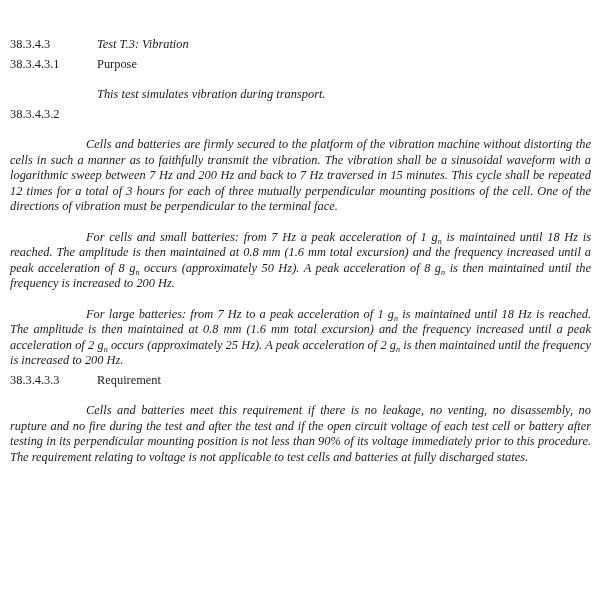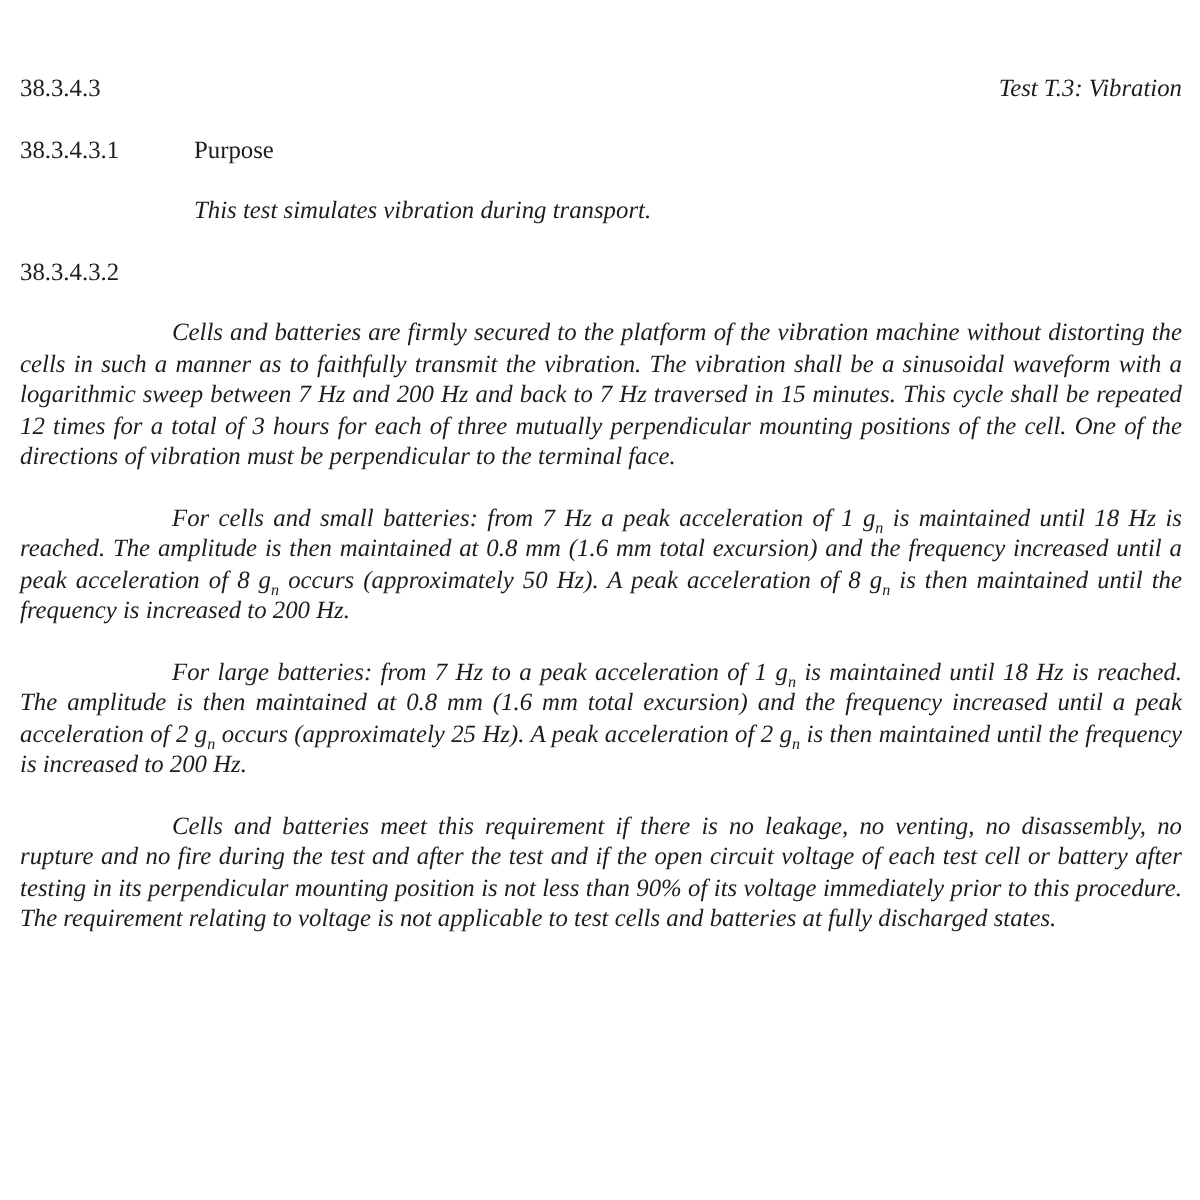--- a/index.html
+++ b/index.html
@@ -9,25 +9,25 @@
     height: 472px;
     box-sizing: border-box;
     background: #ffffff;
     padding: 37px 9px 0 10px;
     font-family: "Liberation Serif", "DejaVu Serif", serif;
     font-size: 12.4px;
     line-height: 15.5px;
     color: #1c1c1c;
     overflow: hidden;
   }
-  .h-row { display: flex; margin-top: 15px; }
+  .h-row { display: flex; margin-top: 4px; }
   .h-row.first { margin-top: 0; }
   .h-num { flex: 0 0 87px; width: 87px; }
   .h-title { flex: 1; }
-  .h-title.italic { font-style: italic; text-align: right; }
+  .h-title.italic { font-style: italic; }
   .para {
     margin: 15px 0 0 0;
     text-align: justify;
     text-indent: 76px;
     font-style: italic;
   }
   .para.tabbed {
     text-align: left;
     text-indent: 87px;
   }
@@ -54,16 +54,20 @@
     <span class="h-num">38.3.4.3.2</span>
   </div>
 
   <p class="para">Cells and batteries are firmly secured to the platform of the vibration machine without distorting the cells in such a manner as to faithfully transmit the vibration. The vibration shall be a sinusoidal waveform with a logarithmic sweep between 7&nbsp;Hz and 200&nbsp;Hz and back to 7&nbsp;Hz traversed in 15 minutes. This cycle shall be repeated 12 times for a total of 3 hours for each of three mutually perpendicular mounting positions of the cell. One of the directions of vibration must be perpendicular to the terminal face.</p>
 
 
   <p class="para">For cells and small batteries: from 7&nbsp;Hz a peak acceleration of 1&nbsp;g<sub>n</sub> is maintained until 18&nbsp;Hz is reached. The amplitude is then maintained at 0.8&nbsp;mm (1.6&nbsp;mm total excursion) and the frequency increased until a peak acceleration of 8&nbsp;g<sub>n</sub> occurs (approximately 50&nbsp;Hz). A peak acceleration of 8&nbsp;g<sub>n</sub> is then maintained until the frequency is increased to 200&nbsp;Hz.</p>
 
   <p class="para">For large batteries: from 7&nbsp;Hz to a peak acceleration of 1&nbsp;g<sub>n</sub> is maintained until 18&nbsp;Hz is reached. The amplitude is then maintained at 0.8&nbsp;mm (1.6&nbsp;mm total excursion) and the frequency increased until a peak acceleration of 2&nbsp;g<sub>n</sub> occurs (approximately 25&nbsp;Hz). A peak acceleration of 2&nbsp;g<sub>n</sub> is then maintained until the frequency is increased to 200&nbsp;Hz.</p>
 
+  <div class="h-row">
+    <span class="h-num">38.3.4.3.3</span>
+    <span class="h-title">Requirement</span>
+  </div>
 
   <p class="para">Cells and batteries meet this requirement if there is no leakage, no venting, no disassembly, no rupture and no fire during the test and after the test and if the open circuit voltage of each test cell or battery after testing in its perpendicular mounting position is not less than 90% of its voltage immediately prior to this procedure. The requirement relating to voltage is not applicable to test cells and batteries at fully discharged states.</p>
 
 </div>
 
 </body></html>

